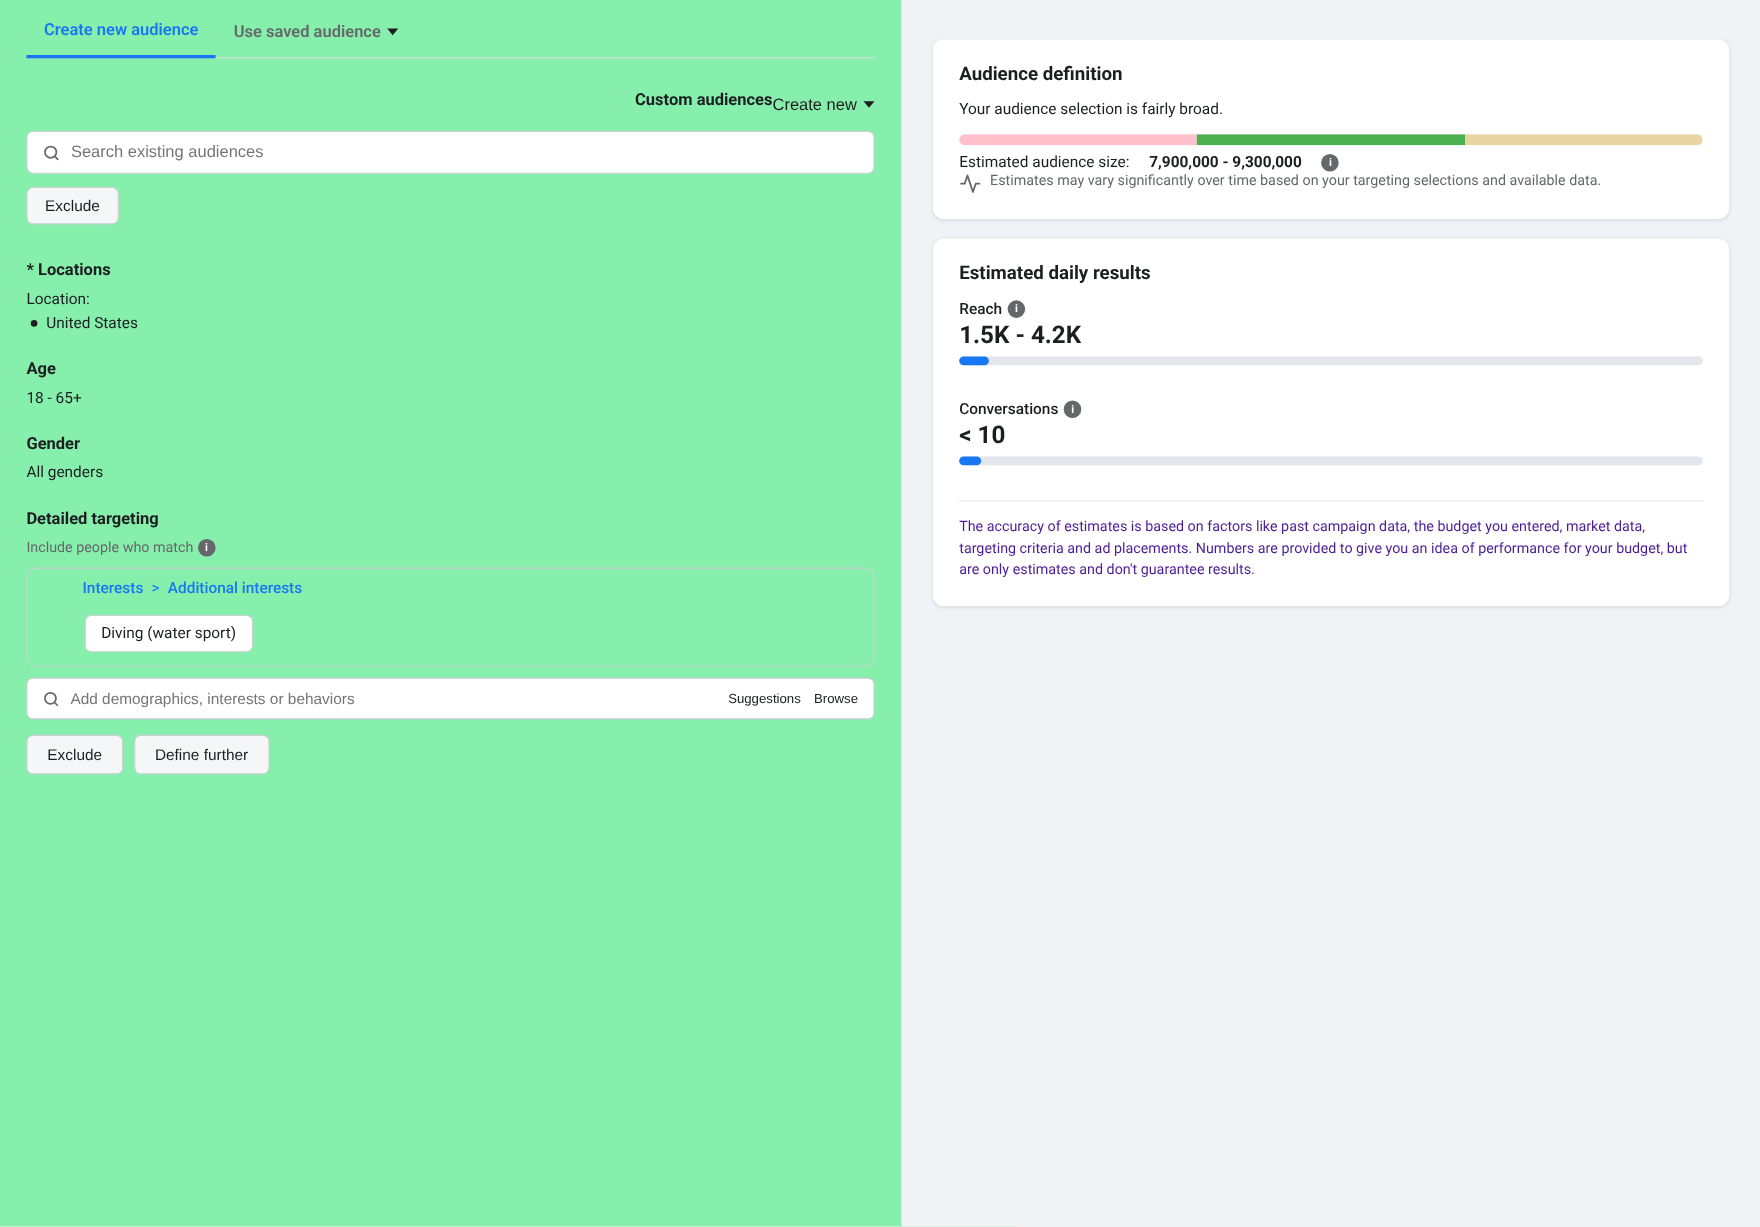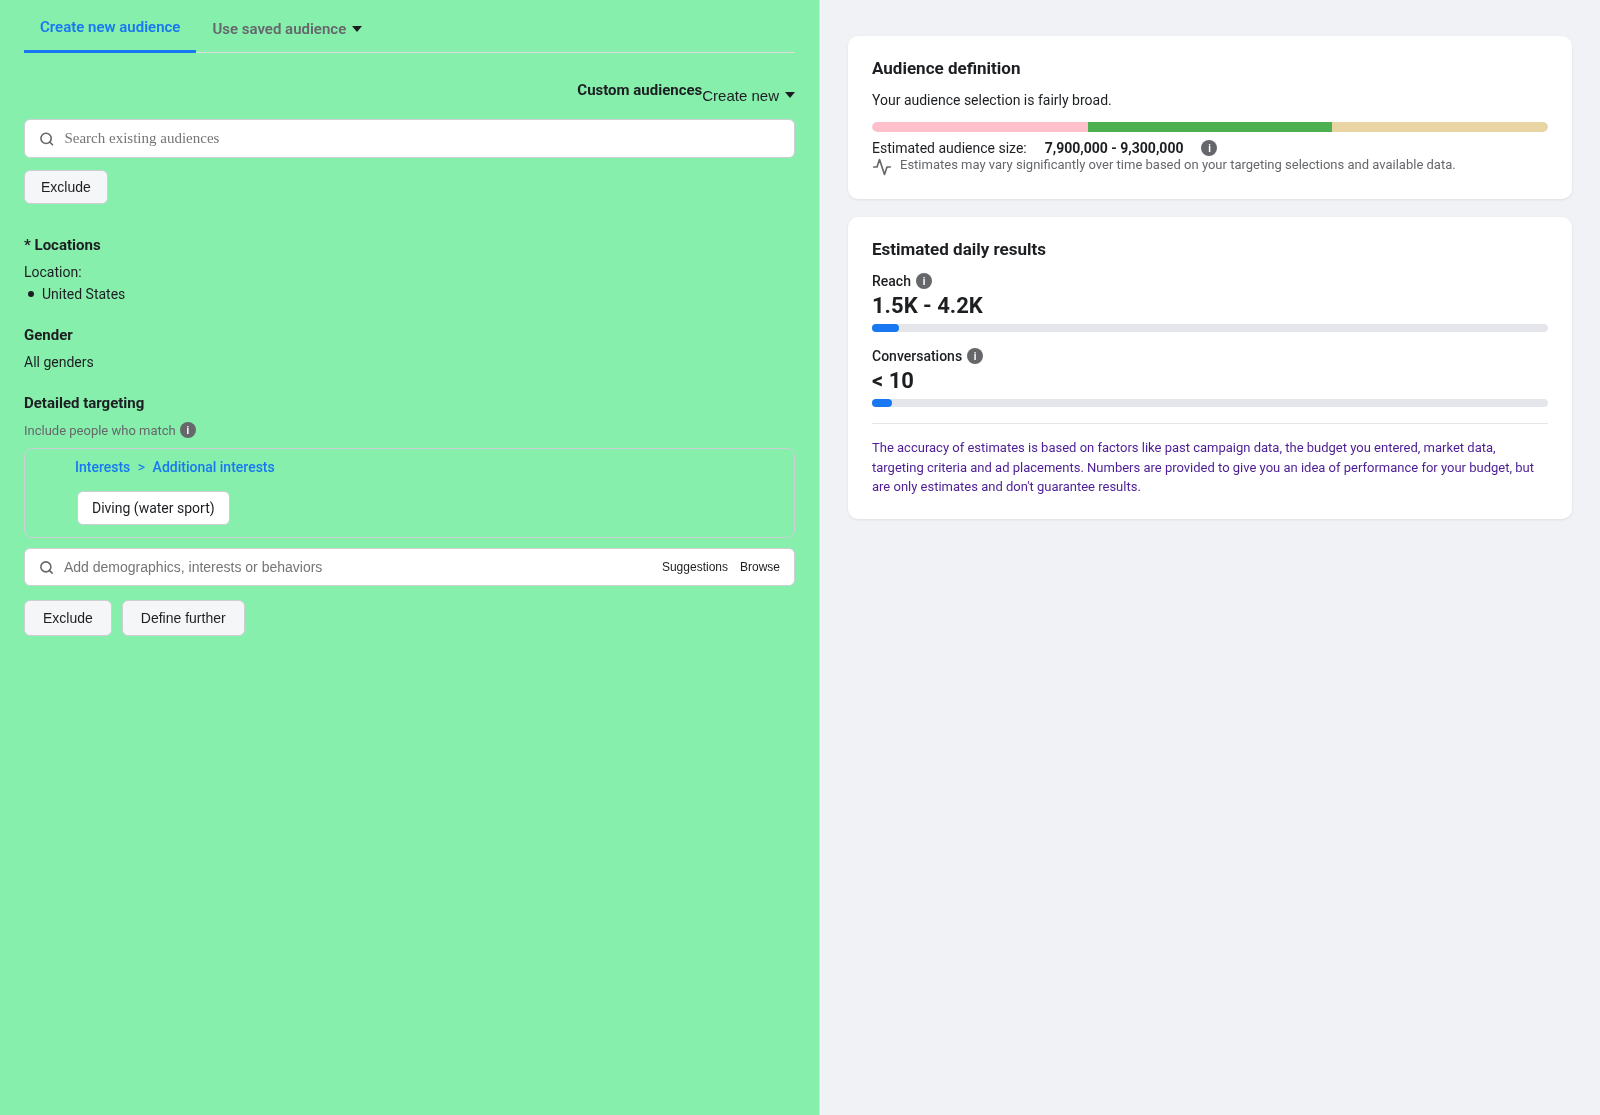--- a/index.html
+++ b/index.html
@@ -95,21 +95,20 @@
       margin-bottom: 12px;
       background: #fff;
     }
     .search-box input {
       border: none;
       outline: none;
       font-size: 15px;
       color: #65676b;
       width: 100%;
       background: transparent;
-      font-family: Liberation Serif, serif;
     }
     .exclude-btn {
       display: inline-flex;
       align-items: center;
       border: 1px solid #ccd0d5;
       border-radius: 6px;
       padding: 8px 16px;
       font-size: 14px;
       font-weight: 500;
       color: #1c1e21;
@@ -323,21 +322,21 @@
       align-items: flex-start;
       gap: 8px;
       line-height: 1.4;
     }
     .chart-icon {
       flex-shrink: 0;
       margin-top: 1px;
     }
     
     .metric-section {
-      margin-bottom: 0;
+      margin-bottom: 32px;
     }
     .metric-label {
       font-size: 14px;
       color: #1c1e21;
       font-weight: 500;
       display: flex;
       align-items: center;
       gap: 5px;
       margin-bottom: 4px;
     }
@@ -413,20 +412,24 @@
 
     <div class="section">
       <div class="section-label">* Locations</div>
       <div class="location-label">Location:</div>
       <div class="location-item">
         <span class="bullet"></span>
         <span>United States</span>
       </div>
     </div>
 
+    <div class="section">
+      <div class="section-label">Age</div>
+      <div>18 - 65+</div>
+    </div>
 
     <div class="section">
       <div class="section-label">Gender</div>
       <div>All genders</div>
     </div>
 
     <div class="section detailed-targeting-section">
       <div class="section-label">Detailed targeting</div>
       <div class="include-label">
         <span>Include people who match</span>

